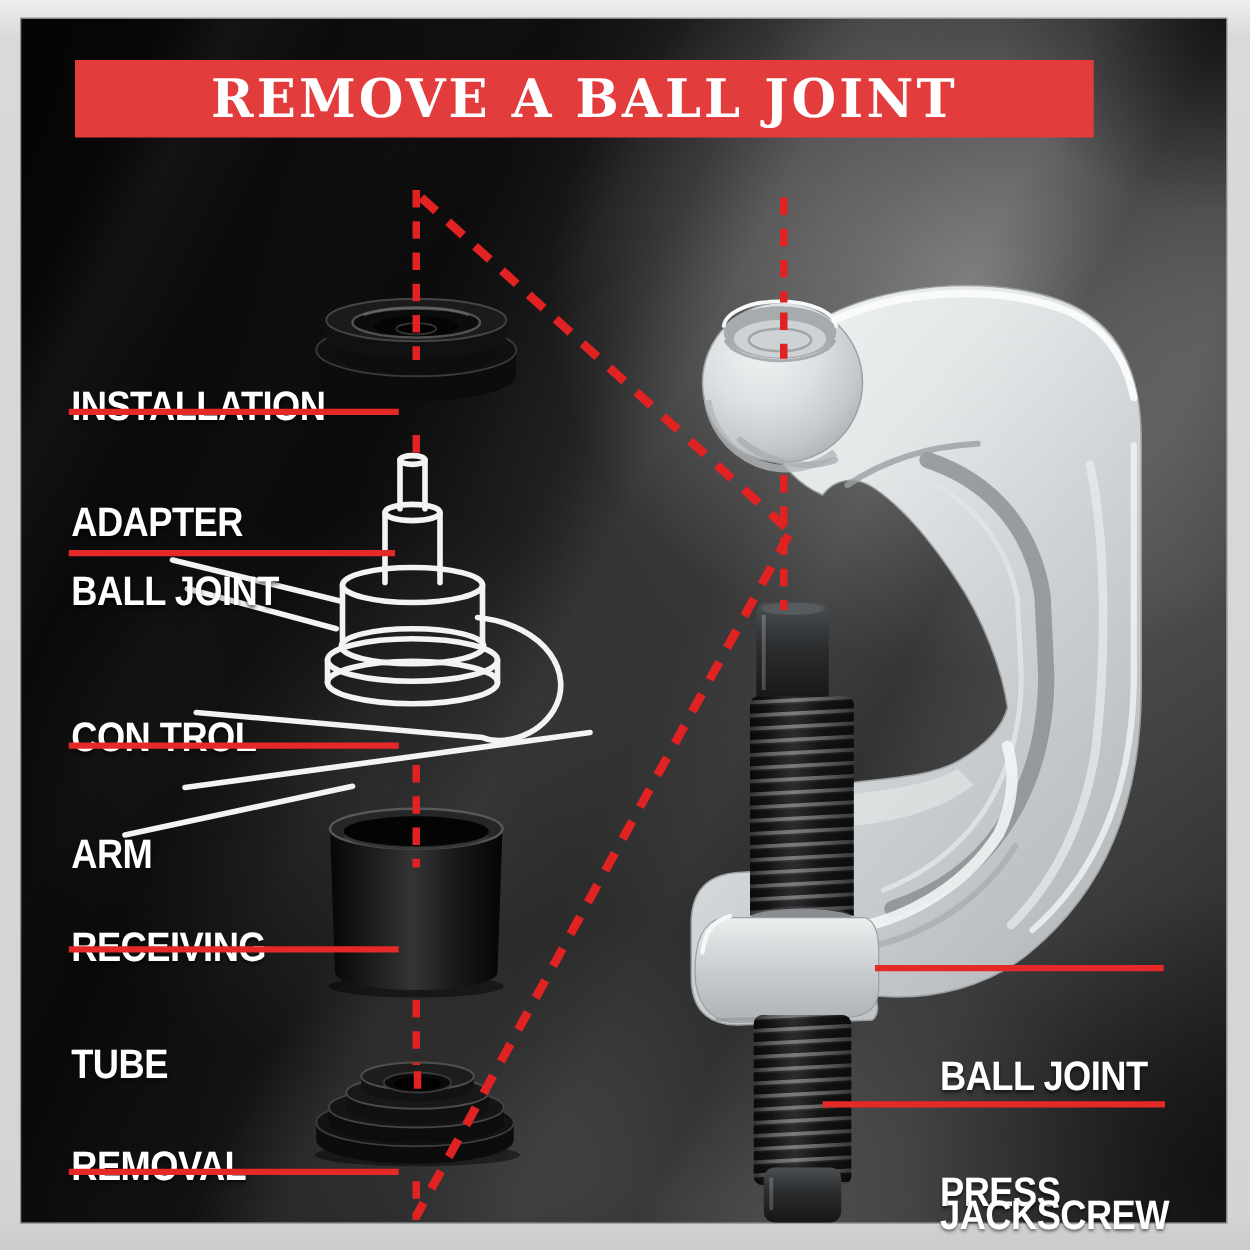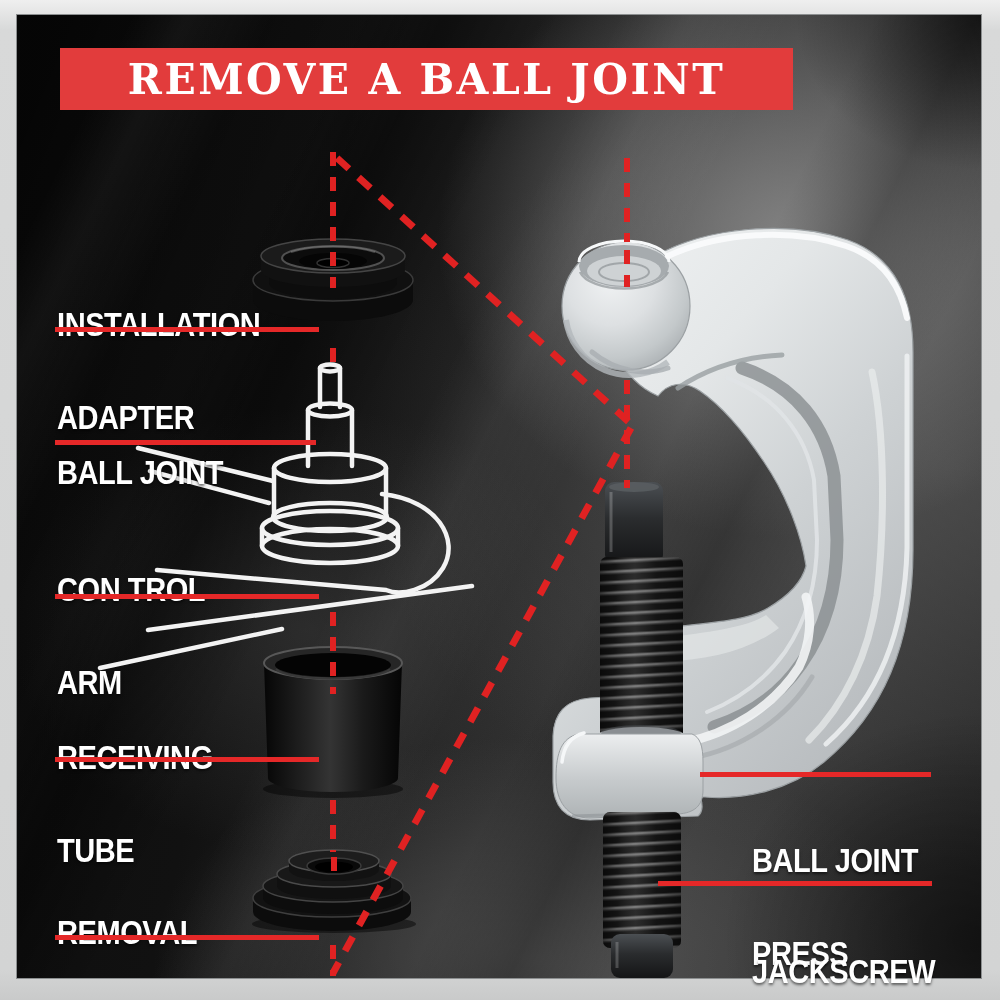--- a/index.html
+++ b/index.html
@@ -14,21 +14,21 @@
       radial-gradient(ellipse 520px 300px at 54% 98%, rgba(106,106,106,.5), rgba(106,106,106,0) 74%),
       radial-gradient(ellipse 420px 320px at 30% 64%, rgba(88,88,88,.33), rgba(88,88,88,0) 70%),
       linear-gradient(113deg, rgba(0,0,0,.55) 4%, rgba(0,0,0,0) 30%),
       linear-gradient(103deg,#0c0c0c 0%,#111111 30%,#1d1d1d 44%,#303030 58%,#3c3c3c 72%,#333333 85%,#222222 100%);}
   .scene::before{content:"";position:absolute;inset:0;pointer-events:none;background:
       linear-gradient(116deg, transparent 8%, rgba(255,255,255,.045) 12%, transparent 18%),
       linear-gradient(116deg, transparent 24%, rgba(0,0,0,.38) 30%, transparent 38%),
       linear-gradient(116deg, transparent 42%, rgba(255,255,255,.05) 47%, transparent 54%),
       linear-gradient(116deg, transparent 60%, rgba(0,0,0,.25) 67%, transparent 75%);}
   svg.diagram{position:absolute;left:0;top:0;z-index:2;}
-  .banner{position:absolute;left:60px;top:48px;width:733px;height:62px;background:#e23c3c;z-index:3;
+  .banner{position:absolute;left:60px;top:48px;width:815px;height:62px;background:#e23c3c;z-index:3;
     display:flex;align-items:center;justify-content:center;}
   .banner-title{color:#ffffff;font:bold 41px/1 "DejaVu Serif", serif;letter-spacing:2.5px;transform:scaleY(1.04);}
   .callout{position:absolute;z-index:4;color:#ffffff;font:bold 33px/31px "Liberation Sans", sans-serif;
     letter-spacing:-.5px;transform:scaleX(.88);transform-origin:left top;white-space:pre;
     text-shadow:0 2px 3px rgba(0,0,0,.55);}
   .redline{position:absolute;height:5px;background:#e52828;z-index:4;}
   #co-install{left:57px;top:247px;}
   #co-balljoint{left:57px;top:395px;}
   #co-control{left:57px;top:512px;}
   #co-receiving{left:57px;top:680px;}

